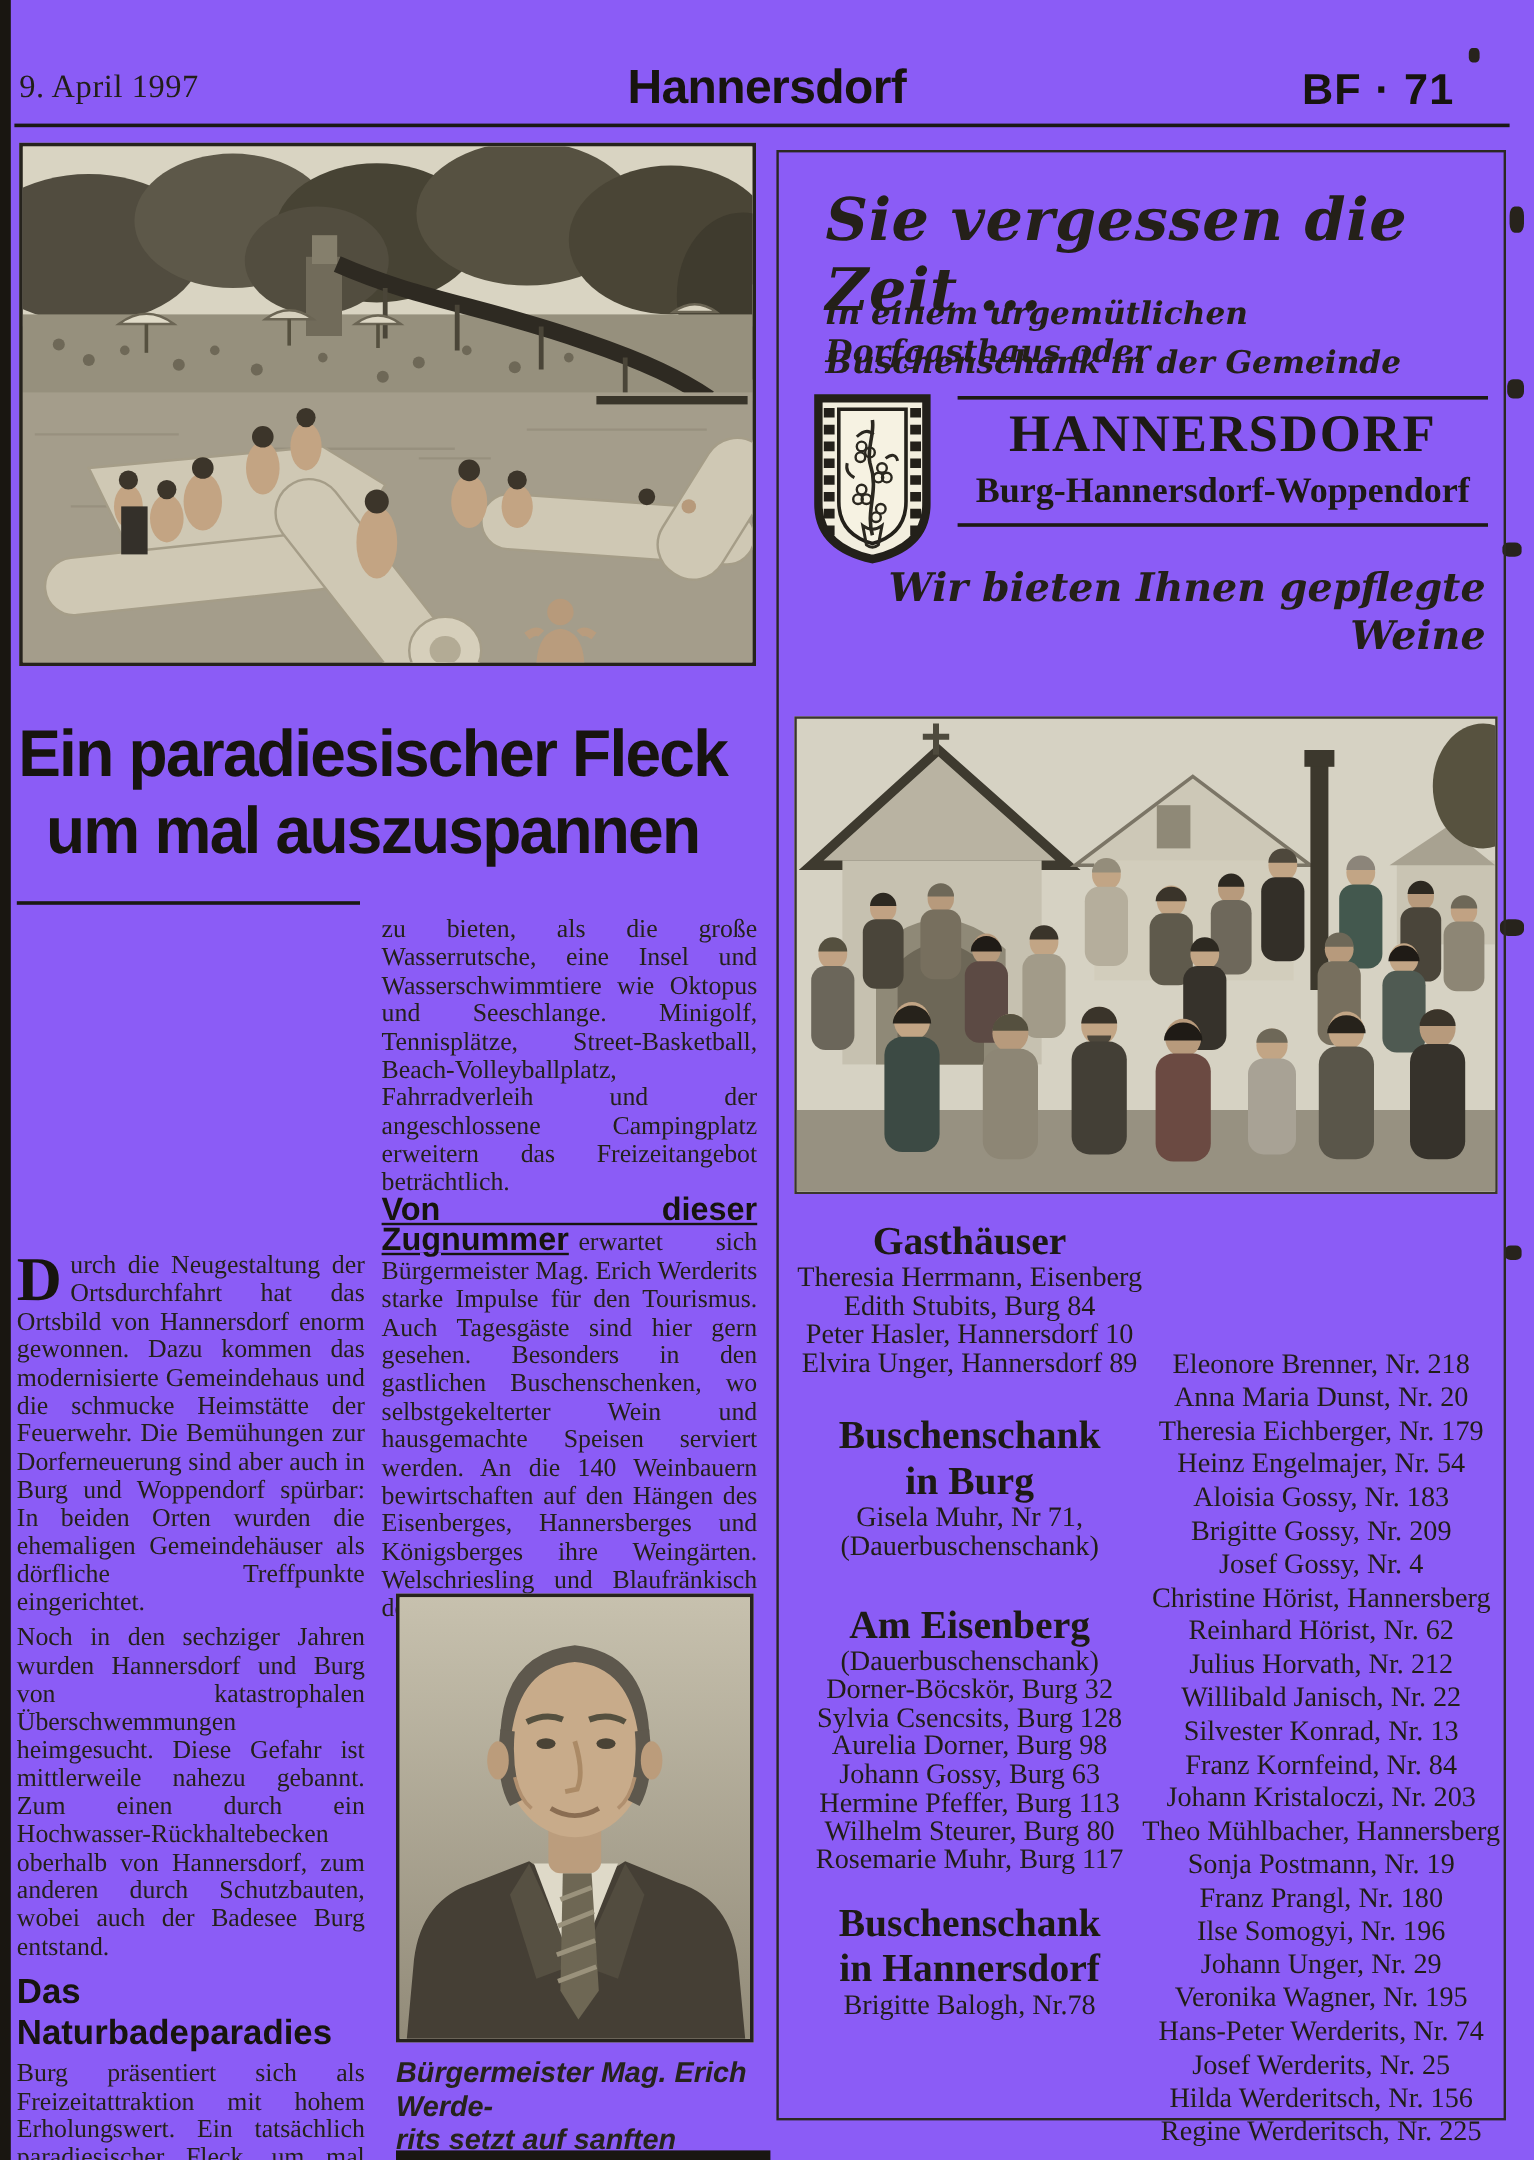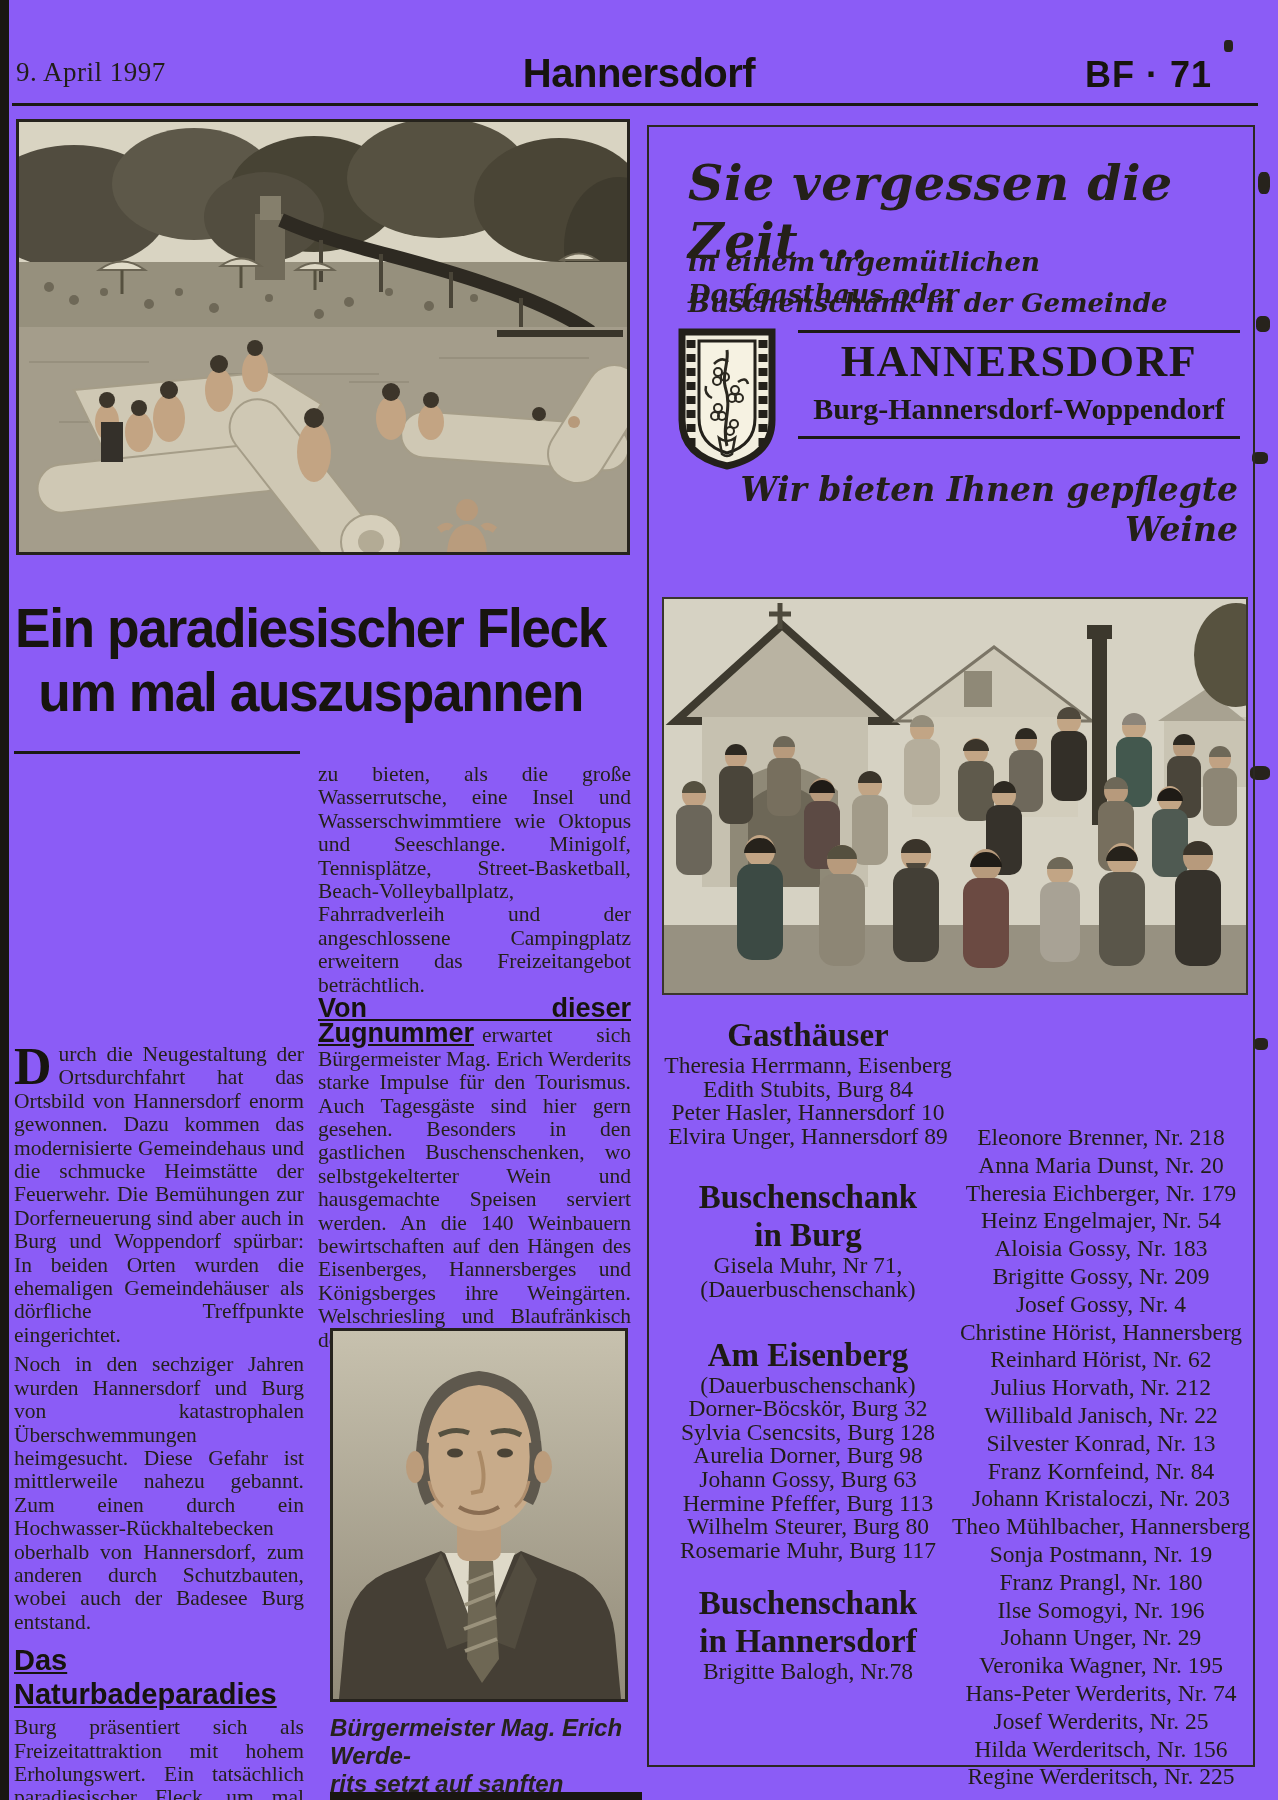--- a/index.html
+++ b/index.html
@@ -25,21 +25,21 @@
        font:800 55px/64px "Liberation Sans",sans-serif;letter-spacing:-1.5px;color:#17140f;
        white-space:pre-line;transform:scaleX(.97);transform-origin:left;}
   .lead-rule{left:14px;top:751px;width:286px;height:3px;background:#1b1914;}
   .lead{left:30px;top:763px;width:264px;font:700 24px/27.4px "Liberation Sans",sans-serif;color:#211e18;}
   .bodytext{font:400 21.5px/23.4px "Liberation Serif",serif;text-align:justify;color:#24211b;}
   .col1{left:14px;top:1043px;width:290px;}
   .col1 p{margin:0;}
   .col1 .p2{margin-top:6px;}
   .col1 .p3{margin-top:5px;}
   .dropcap{float:left;font:700 52px/42px "Liberation Serif",serif;padding:3px 7px 0 0;color:#17140f;}
-  .subhead{font:700 29px/34px "Liberation Sans",sans-serif;color:#17140f;margin:9px 0 3px 0;text-align:left;text-decoration:underline;}
+  .subhead{font:700 29px/34px "Liberation Sans",sans-serif;color:#17140f;margin:9px 0 3px 0;text-align:left;}
   .col2a{left:318px;top:763px;width:313px;}
   .col2b{left:318px;top:997px;width:313px;}
   .inline-sub{font:700 27px/23.4px "Liberation Sans",sans-serif;color:#17140f;margin-right:8px;text-decoration:underline;}
   .photo3{left:330px;top:1328px;width:292px;height:368px;}
   .caption3{left:330px;top:1714px;width:306px;white-space:pre-line;font-size:24px;line-height:28px;}
   
   .adbox{left:647px;top:125px;width:604px;height:1638px;border:2px solid #2b2823;}
   .script{font-family:"DejaVu Serif",serif;font-style:italic;color:#242019;}
   .script-head{left:688px;top:154px;width:548px;font:italic 700 49px/58px "DejaVu Serif",serif;letter-spacing:.5px;}
   .script-sub{font:italic 600 26px/32px "DejaVu Serif",serif;}

